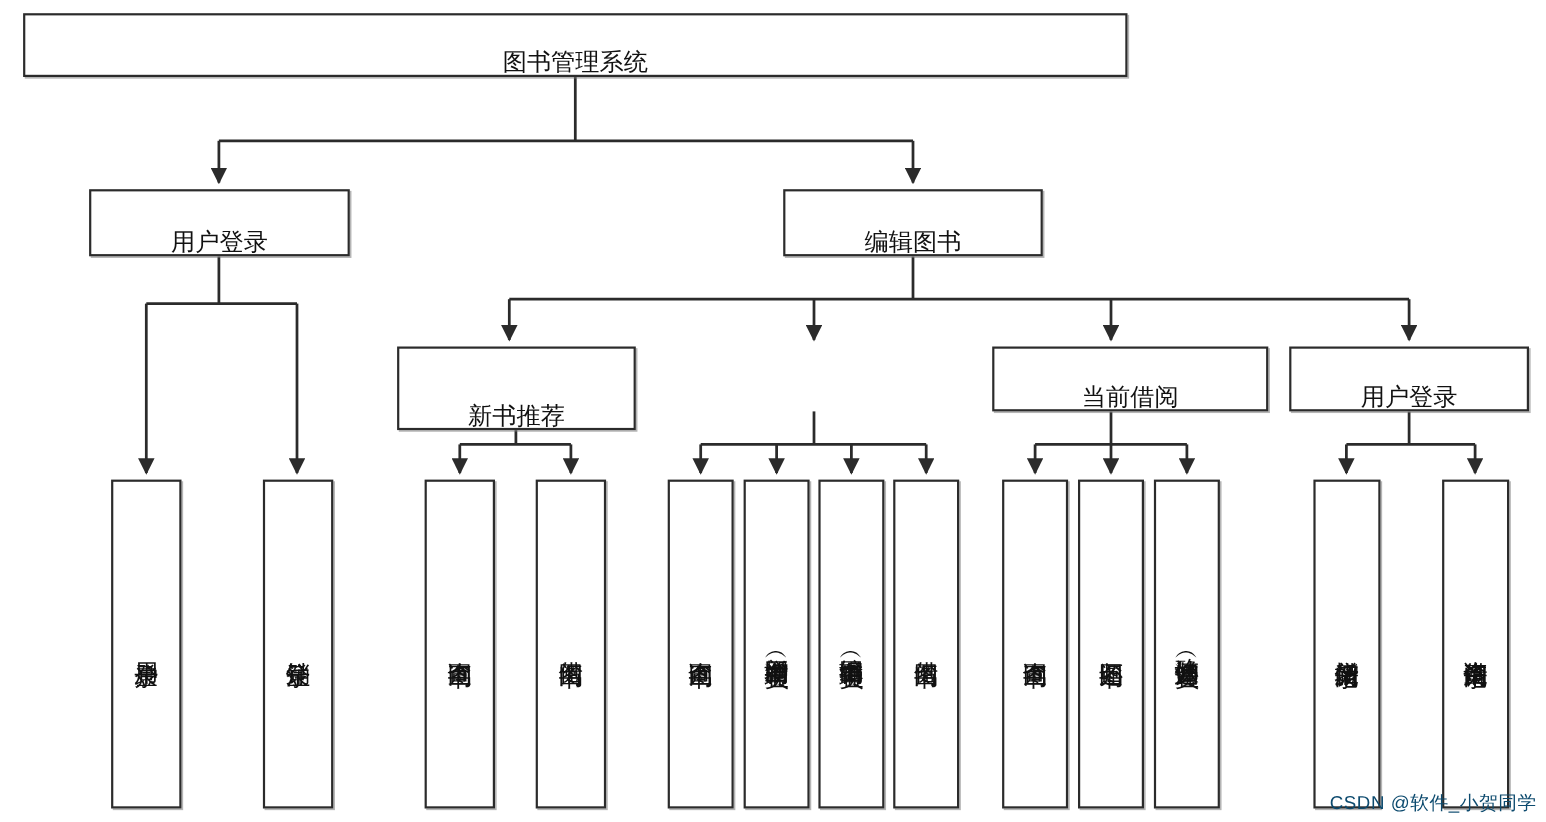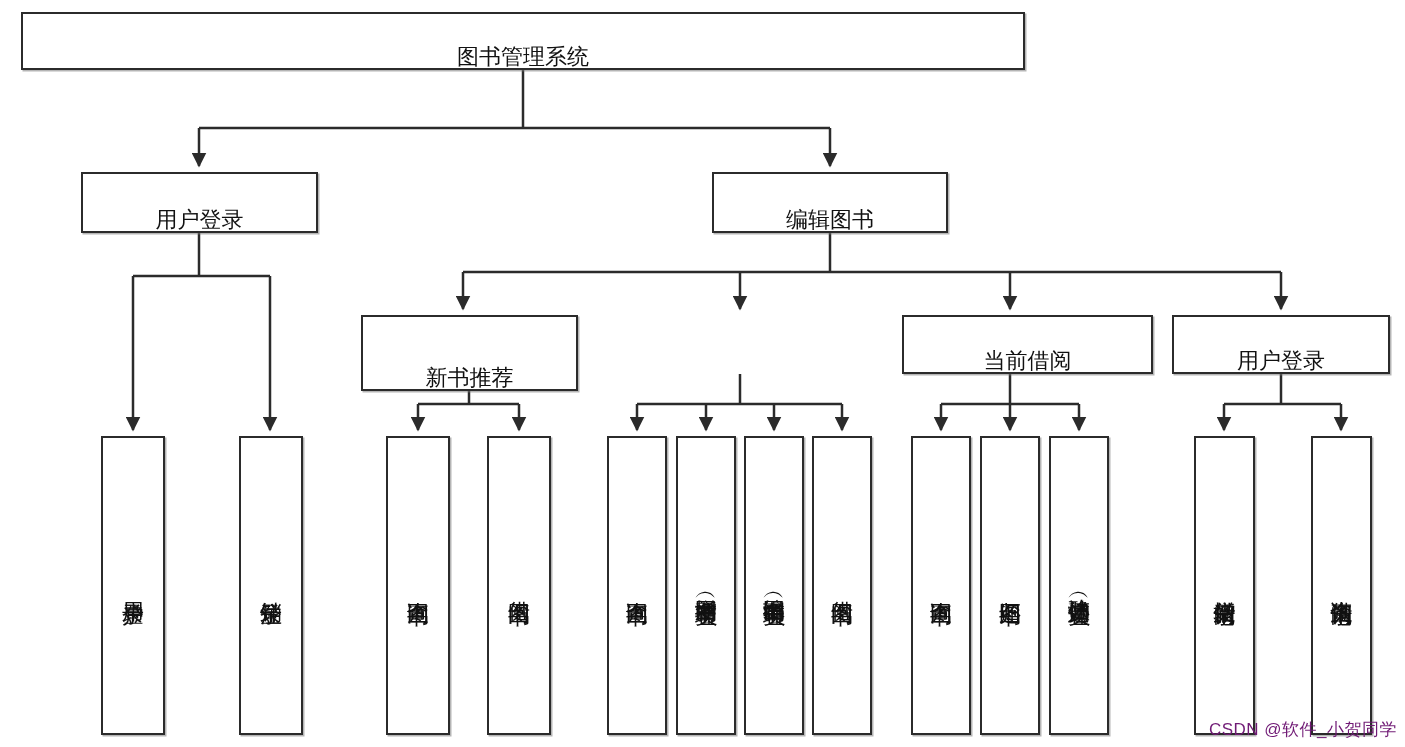--- a/index.html
+++ b/index.html
@@ -59,21 +59,21 @@
     letter-spacing: 1px;
     line-height: 1.0;
     max-height: 280px;
     white-space: normal;
   }
   #watermark {
     position: absolute;
     right: 8px;
     bottom: 6px;
     font-size: 17px;
-    color: #701a75;
+    color: #0c4a6e;
     letter-spacing: 0.5px;
     white-space: nowrap;
     user-select: none;
   }
 </style>
 </head>
 <body>
 
 <div id="diagram-root">
 

